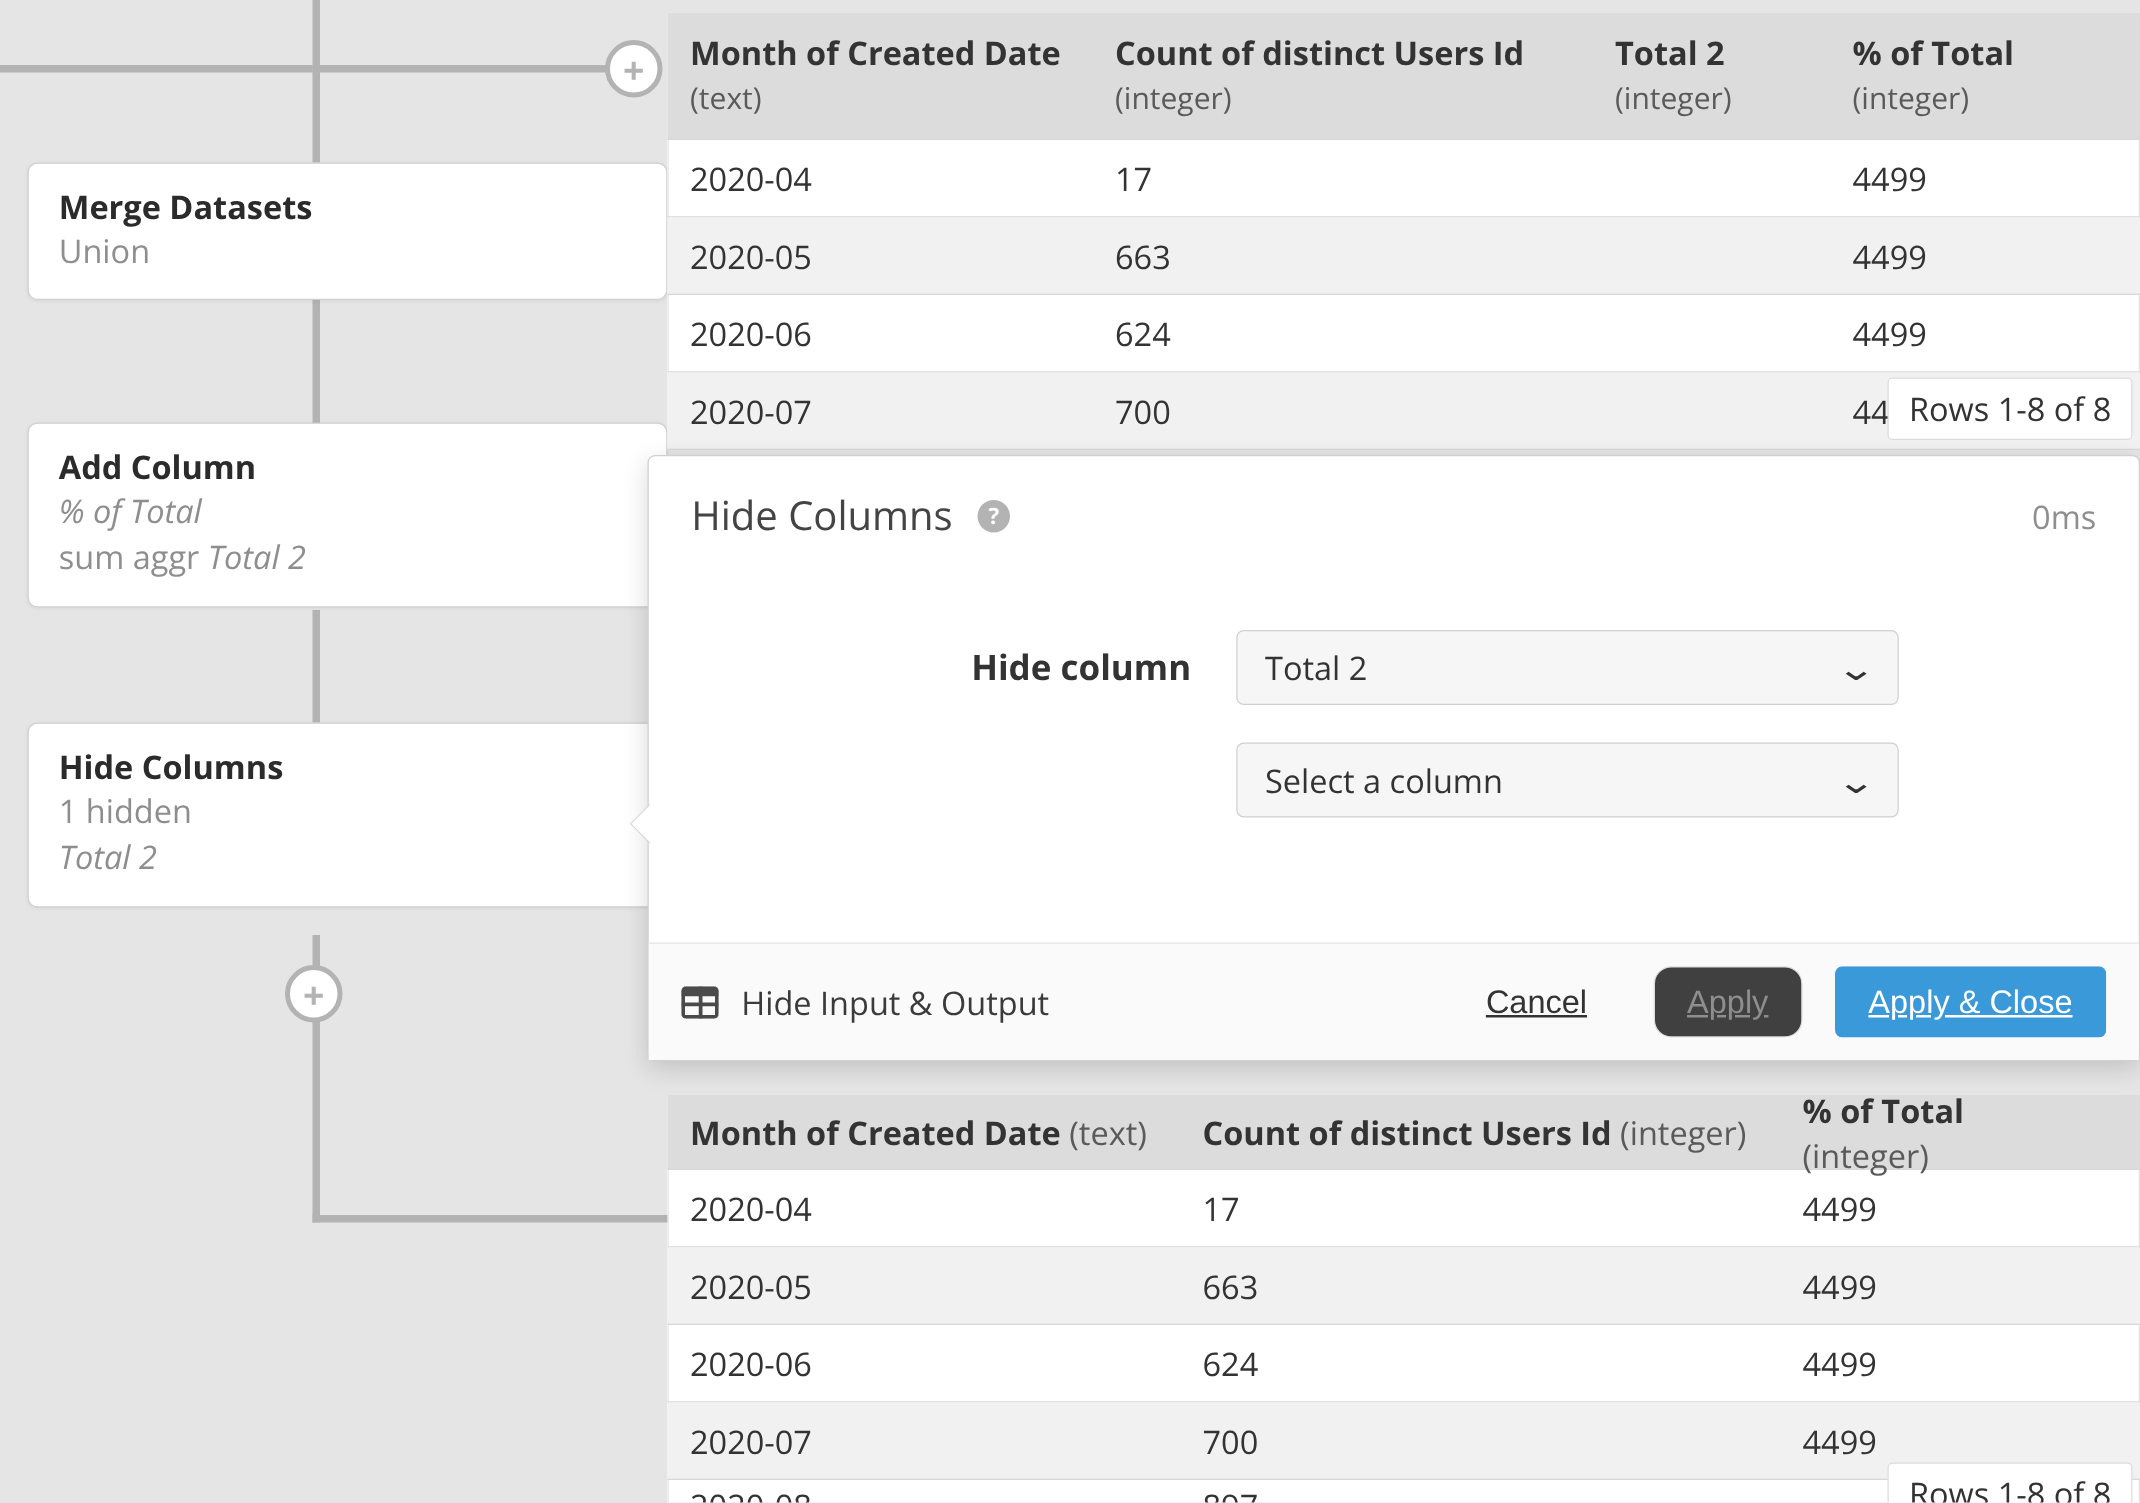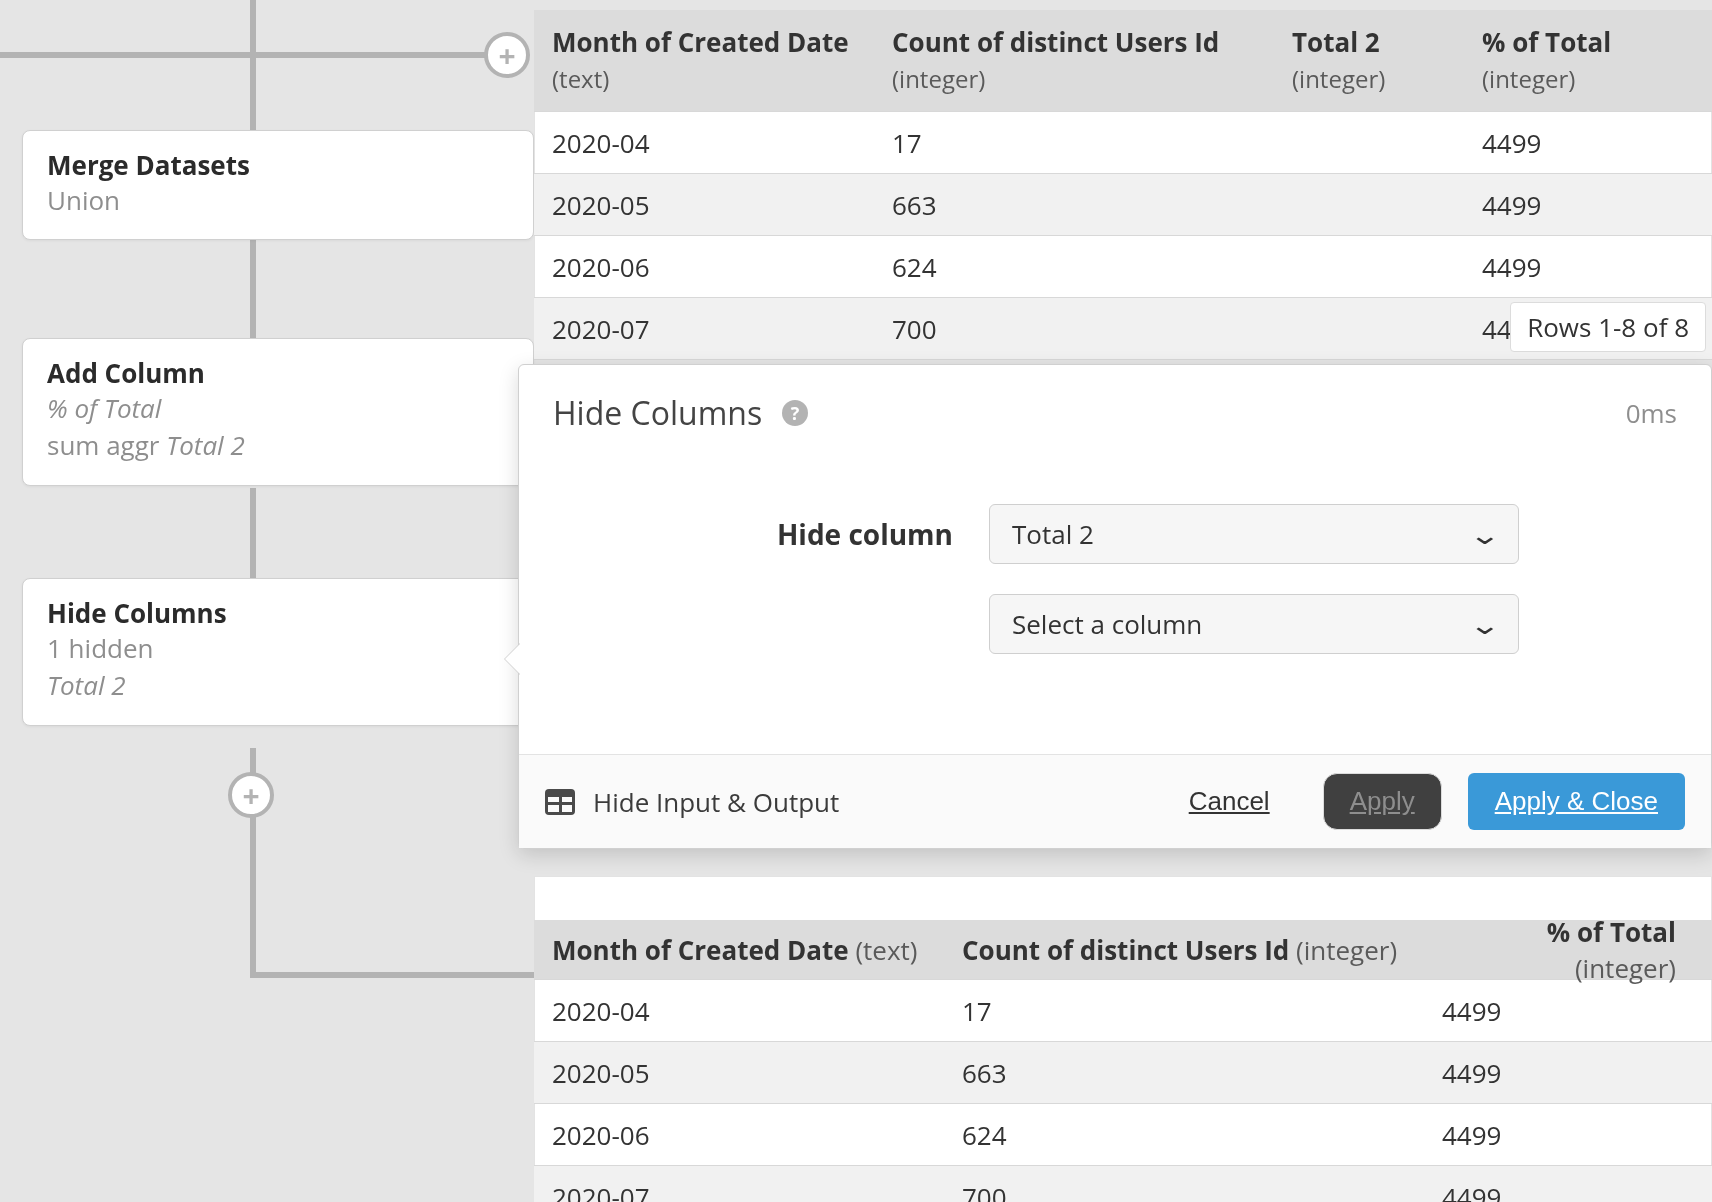--- a/index.html
+++ b/index.html
@@ -248,30 +248,30 @@
     </div>
     <div class="foot-right">
       <button class="btn plain">Cancel</button>
       <button class="btn ghost">Apply</button>
       <button class="btn primary">Apply &amp; Close</button>
     </div>
   </div>
 </div>
 
 <div class="table" style="left:534px; top:876px; width:1178px;">
-  <div class="trow head" style="height:60px; padding:0;margin-top:44px;">
+  <div class="trow head" style="height:60px; padding:0;">
     <div class="tcell th" style="width:410px;">
       <span>Month of Created Date</span>
       <span class="inline-type">(text)</span>
     </div>
     <div class="tcell th" style="width:480px;">
       <span>Count of distinct Users Id</span>
       <span class="inline-type">(integer)</span>
     </div>
-    <div class="tcell th" style="width:270px;text-align:right;">
+    <div class="tcell th" style="width:270px;">
       <span>% of Total</span>
       <span class="inline-type">(integer)</span>
     </div>
   </div>
   <div class="trow">
     <div class="tcell" style="width:410px;">2020-04</div>
     <div class="tcell" style="width:480px;">17</div>
     <div class="tcell" style="width:270px;">4499</div>
   </div>
   <div class="trow alt">

